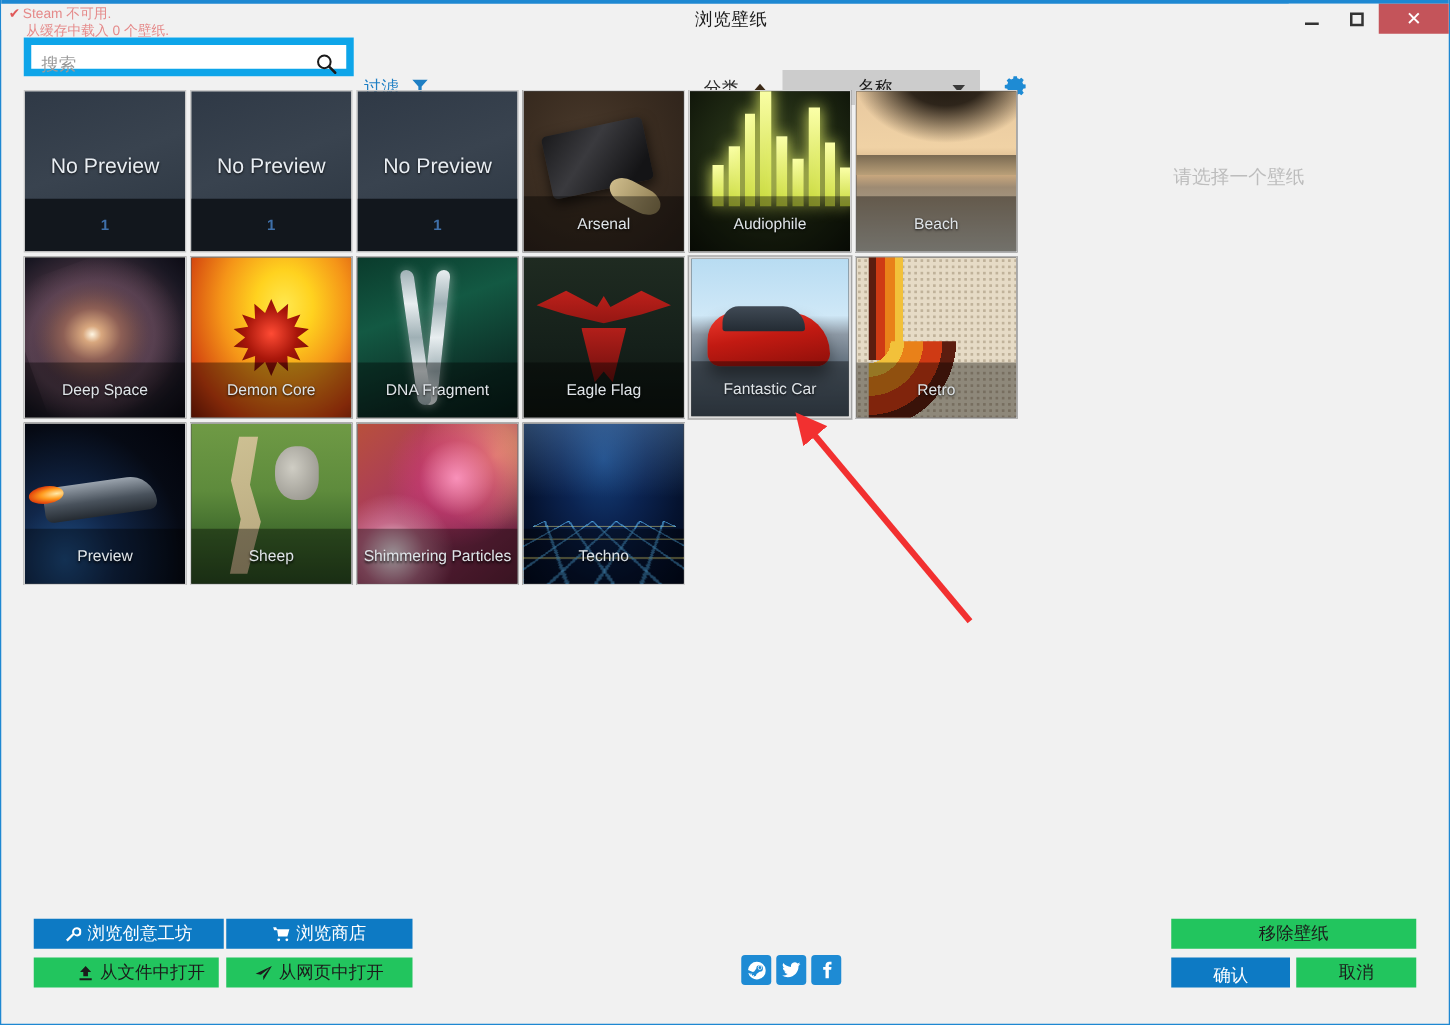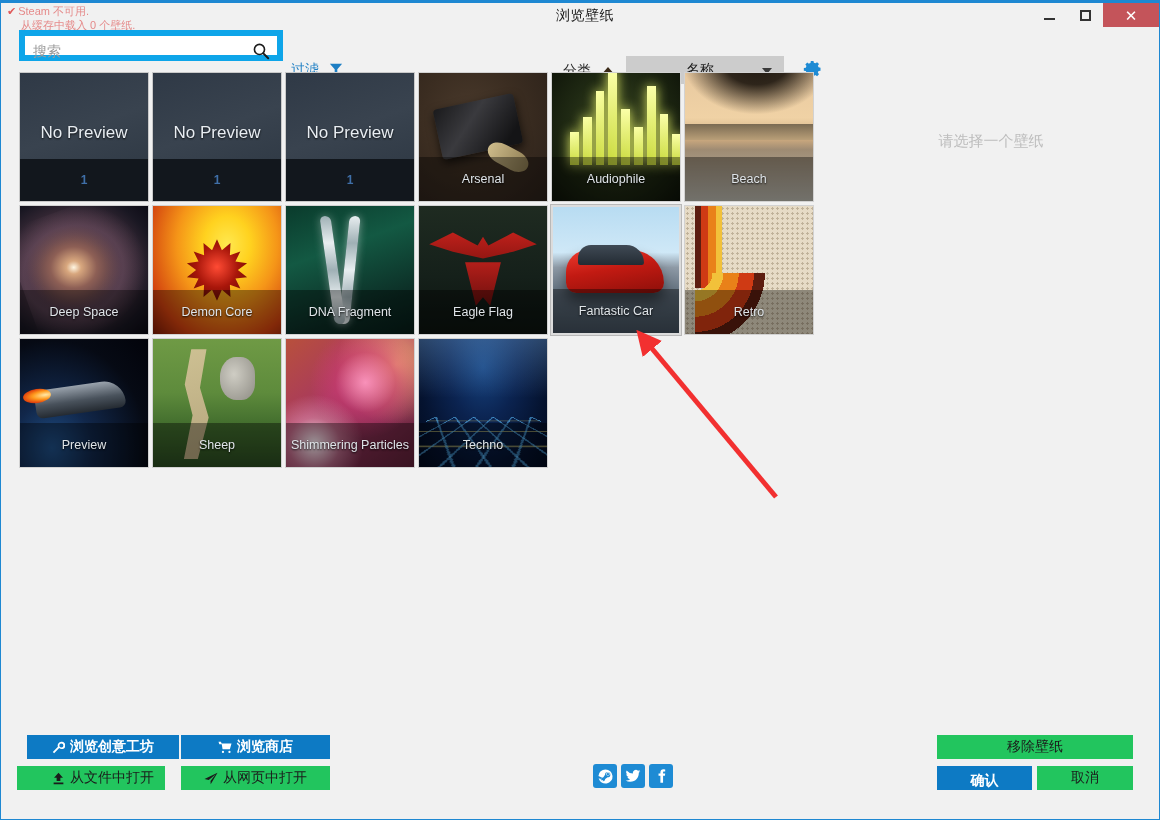--- a/index.html
+++ b/index.html
@@ -361,27 +361,27 @@
   
   .btn {
     position: absolute;
     height: 24px;
     display: flex; align-items: center; justify-content: center;
     font-size: 14px; cursor: pointer;
     border: none; box-sizing: border-box;
     font-family: "Liberation Sans", sans-serif;
     gap: 5px;
   }
-  .btn.primary { background: #0d7ac4; color: #fff; font-weight: bold; }
+  .btn.primary { background: #0d7ac4; color: #fff; }
   .btn.neutral { background: #22c55e; color: #1b1b1b; }
   .btn .bi { font-size: 12px; line-height: 1; display:flex; }
 
   .b-workshop { left: 26px;  top: 735px; width: 152px; }
   .b-store    { left: 180px; top: 735px; width: 149px; }
-  .b-openfile { left: 16px;  top: 766px; width: 148px; padding-left: 24px; }
+  .b-openfile { left: 26px;  top: 766px; width: 148px; padding-left: 24px; }
   .b-openweb  { left: 180px; top: 766px; width: 149px; }
 
   .b-remove   { left: 936px; top: 735px; width: 196px; }
   .b-confirm  { left: 936px; top: 766px; width: 95px; align-items: flex-end; }
   .b-cancel   { left: 1036px; top: 766px; width: 96px; }
 
   .socials {
     position: absolute; left: 592px; top: 764px;
     display: flex; gap: 4px;
   }

